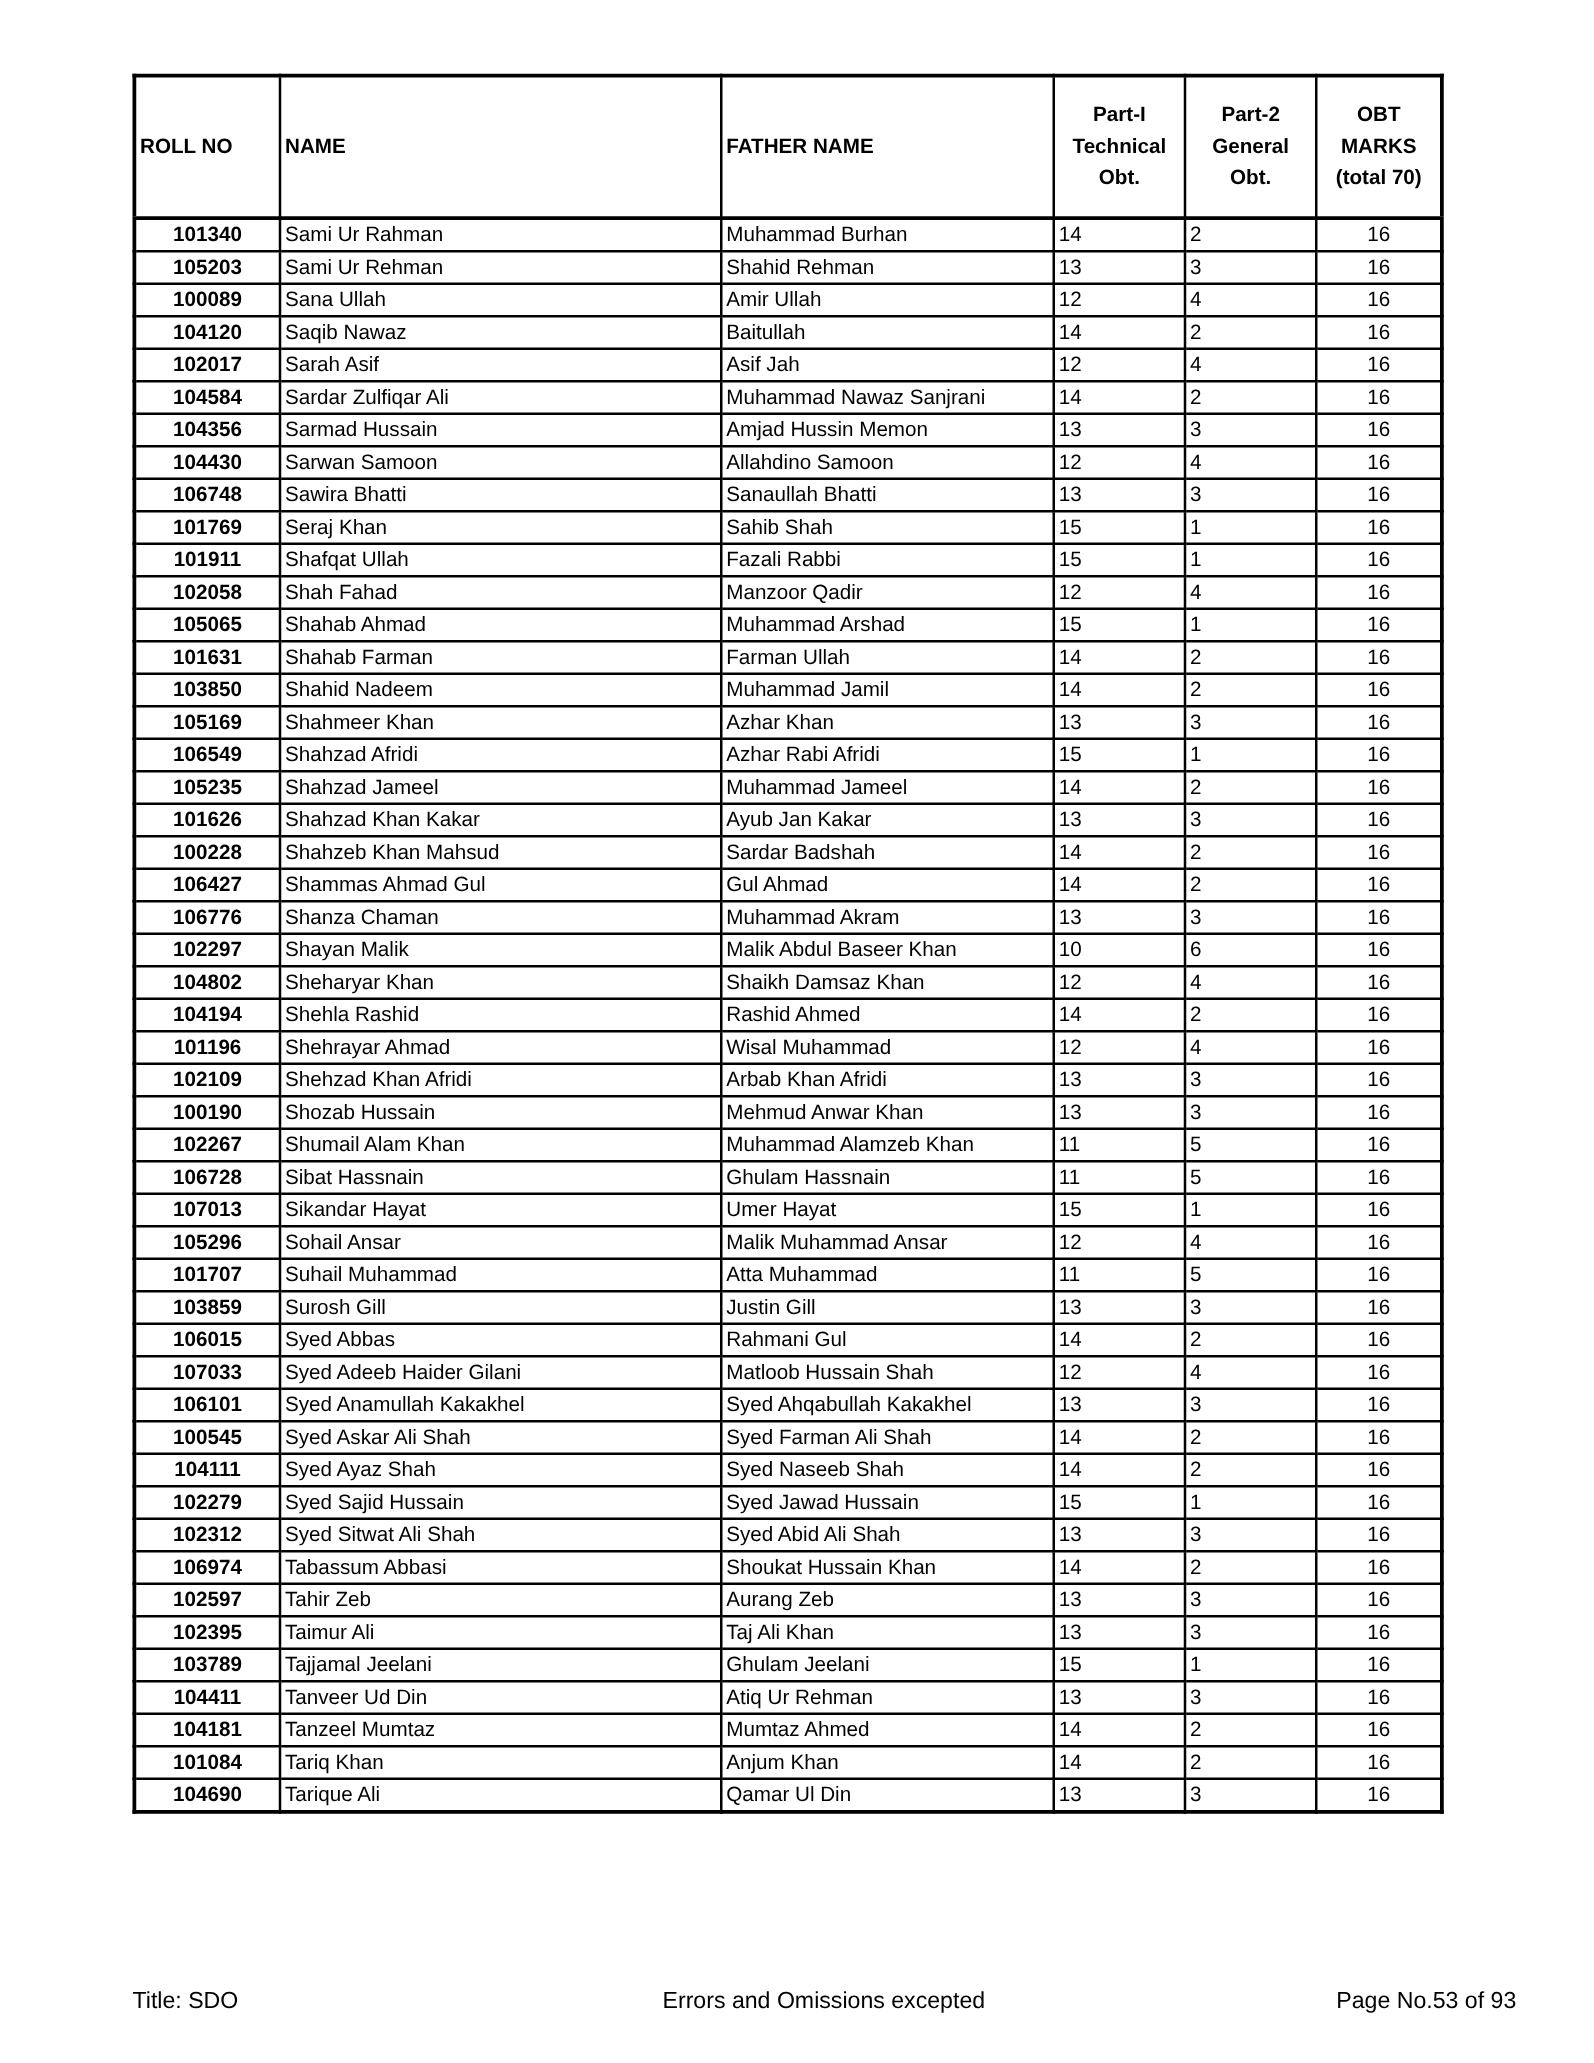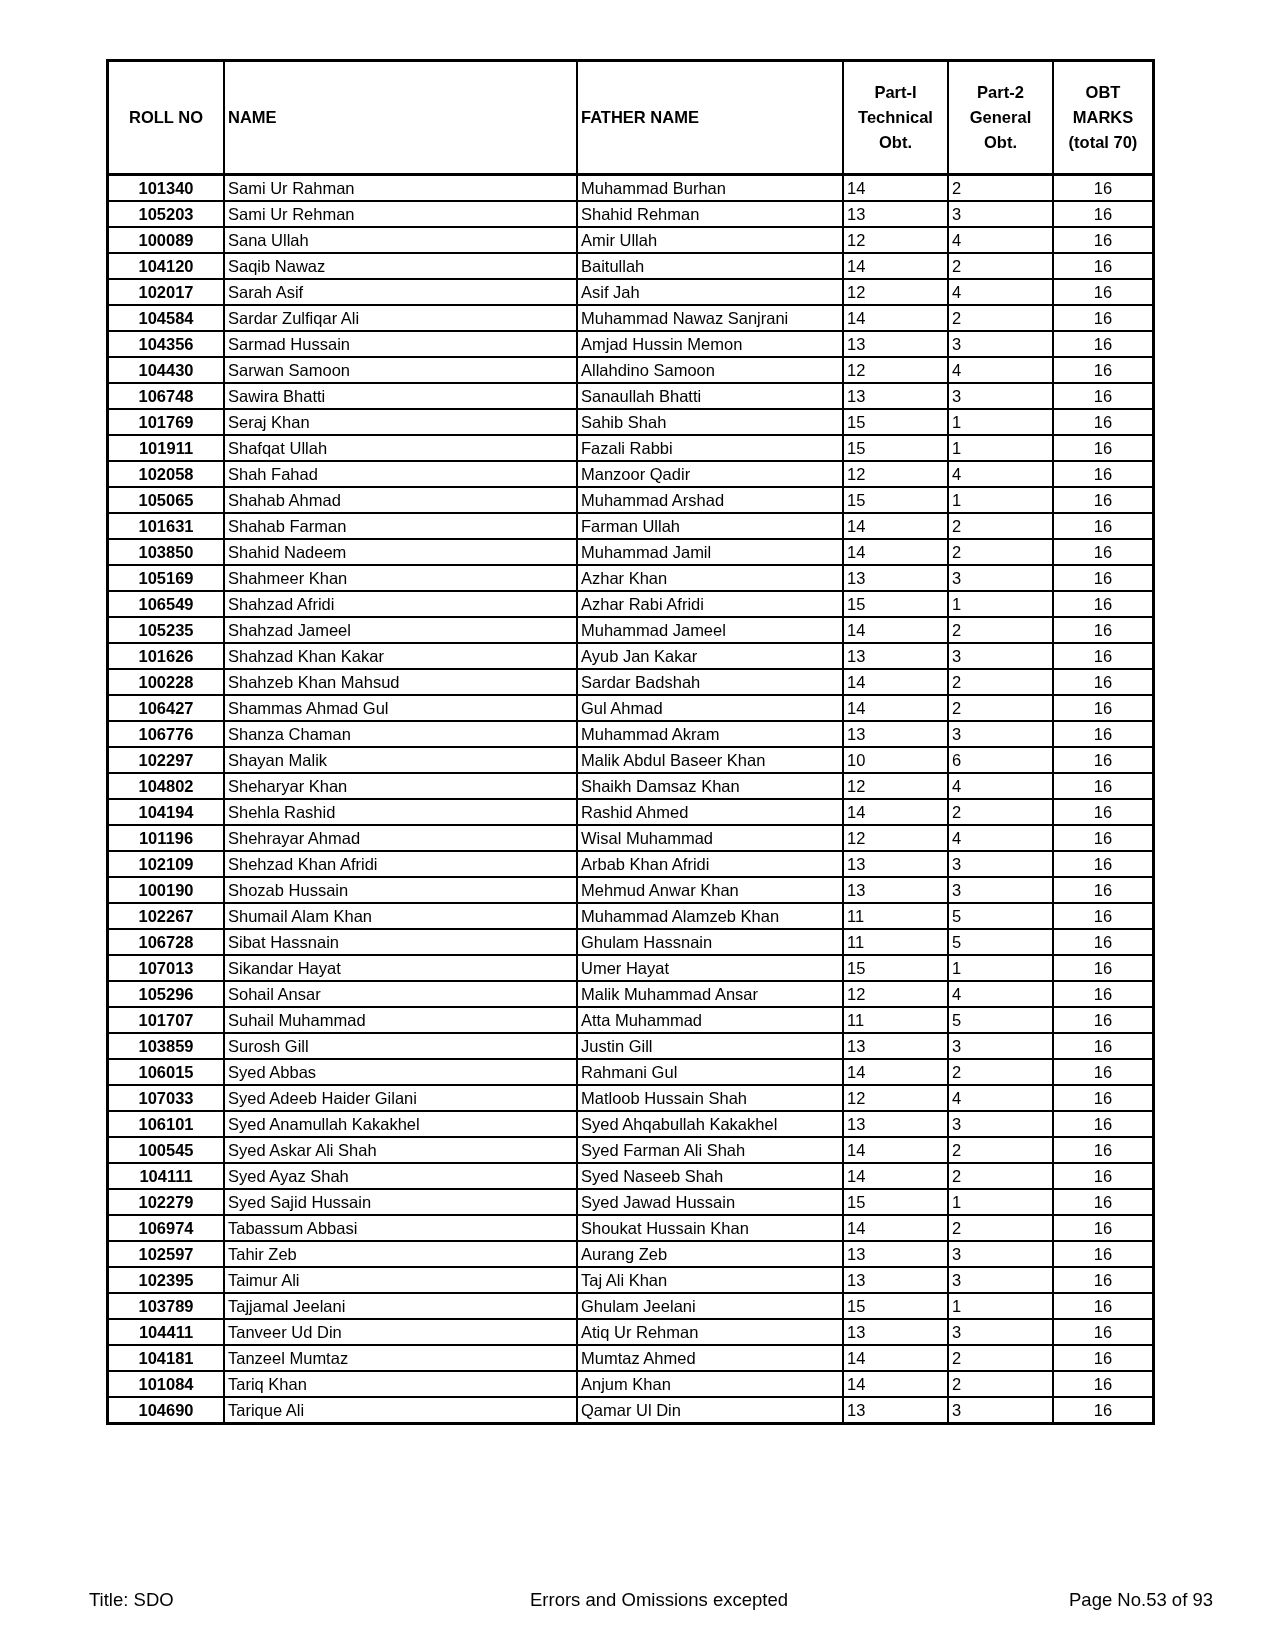--- a/index.html
+++ b/index.html
@@ -20,24 +20,24 @@
   }
   table.results th { height: 111px; font-weight: bold; font-size: 16.5px; line-height: 25px; }
   table.results thead tr { border-bottom: 3px solid #000; }
   table.results td { height: 24px; line-height: 24px; }
   .c-roll { width: 108px; text-align: center; font-weight: bold; }
   .c-name { width: 345px; text-align: left; }
   .c-father { width: 258px; text-align: left; margin-left: 28px; }
   .c-p1 { width: 97px; }
   .c-p2 { width: 97px; }
   .c-obt { width: 92px; text-align: center; }
-  th.c-roll { text-align: center; }
+  th.c-roll { text-align: left; }
   th.c-name, th.c-father { text-align: left; }
   .footer { position: absolute; top: 1589px; font-size: 18.5px; font-family: "Liberation Sans", sans-serif; }
-  .f-left { left: 89px; }
+  .f-left { left: 106px; }
   .f-mid { left: 530px; }
   .f-right { right: 62px; }
 </style>
 </head>
 <body>
 
 <table class="results">
   <thead>
     <tr>
       <th class="c-roll">ROLL NO</th>
@@ -375,20 +375,28 @@
       </tr>
       <tr>
         <td class="c-roll">102279</td>
         <td class="c-name">Syed Sajid Hussain</td>
         <td class="c-father">Syed Jawad Hussain</td>
         <td class="c-p1">15</td>
         <td class="c-p2">1</td>
         <td class="c-obt">16</td>
       </tr>
       <tr>
+        <td class="c-roll">102312</td>
+        <td class="c-name">Syed Sitwat Ali Shah</td>
+        <td class="c-father">Syed Abid Ali Shah</td>
+        <td class="c-p1">13</td>
+        <td class="c-p2">3</td>
+        <td class="c-obt">16</td>
+      </tr>
+      <tr>
         <td class="c-roll">106974</td>
         <td class="c-name">Tabassum Abbasi</td>
         <td class="c-father">Shoukat Hussain Khan</td>
         <td class="c-p1">14</td>
         <td class="c-p2">2</td>
         <td class="c-obt">16</td>
       </tr>
       <tr>
         <td class="c-roll">102597</td>
         <td class="c-name">Tahir Zeb</td>

